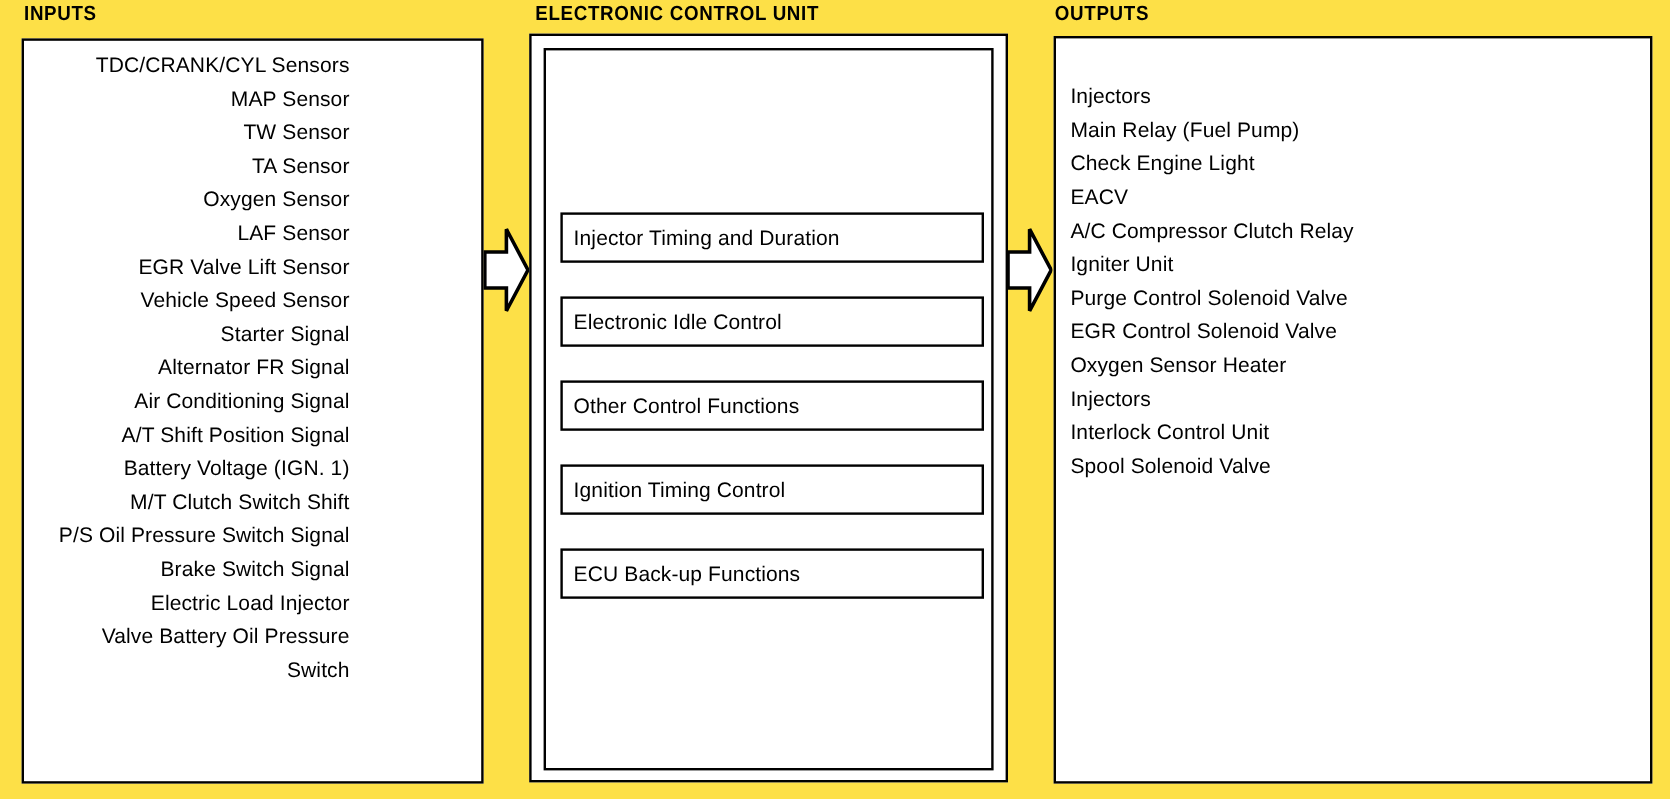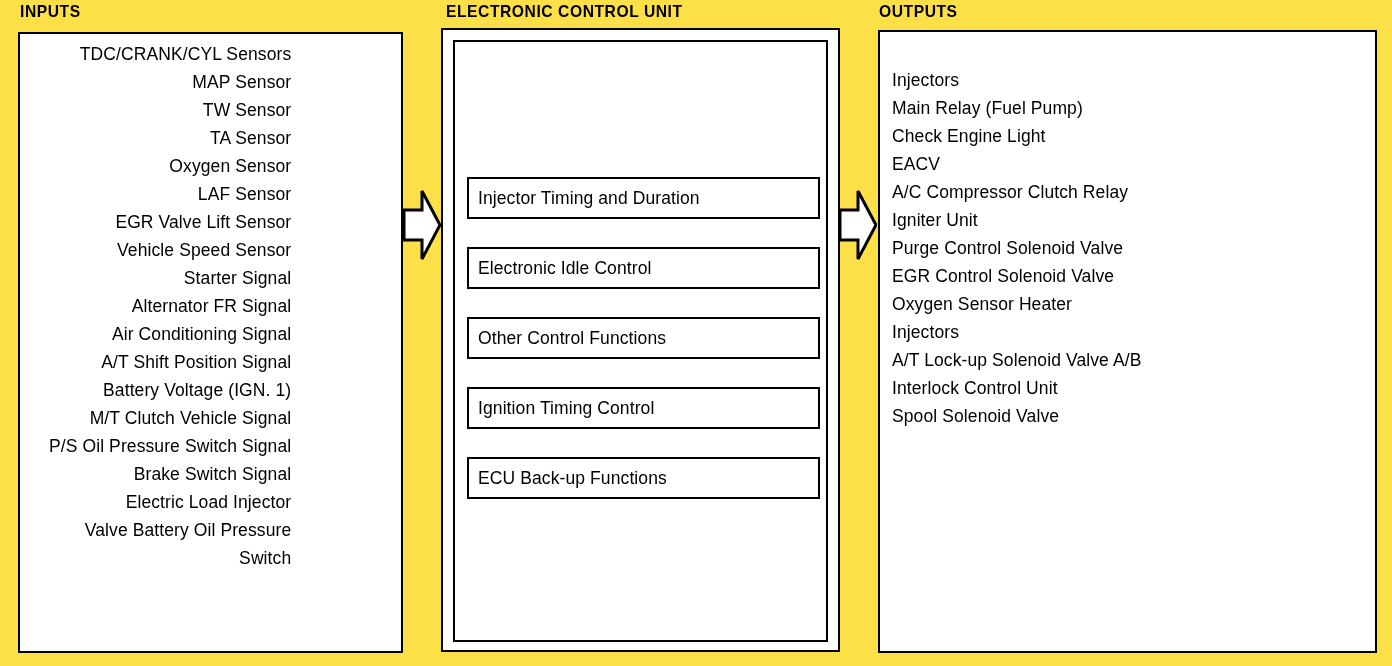--- a/index.html
+++ b/index.html
@@ -139,21 +139,21 @@
         <li>TA Sensor</li>
         <li>Oxygen Sensor</li>
         <li>LAF Sensor</li>
         <li>EGR Valve Lift Sensor</li>
         <li>Vehicle Speed Sensor</li>
         <li>Starter Signal</li>
         <li>Alternator FR Signal</li>
         <li>Air Conditioning Signal</li>
         <li>A/T Shift Position Signal</li>
         <li>Battery Voltage (IGN. 1)</li>
-        <li>M/T Clutch Vehicle Signal</li>
+        <li>M/T Clutch Switch Shift</li>
         <li>P/S Oil Pressure Switch Signal</li>
         <li>Brake Switch Signal</li>
         <li>Electric Load Injector</li>
         <li>Valve Battery Oil Pressure</li>
         <li>Switch</li>
       </ul>
   </div>
 
   <div class="block-arrow" id="arrow-inputs-to-ecu">
     <svg viewBox="0 0 38 78" xmlns="http://www.w3.org/2000/svg">
@@ -193,19 +193,18 @@
         <li>Injectors</li>
         <li>Main Relay (Fuel Pump)</li>
         <li>Check Engine Light</li>
         <li>EACV</li>
         <li>A/C Compressor Clutch Relay</li>
         <li>Igniter Unit</li>
         <li>Purge Control Solenoid Valve</li>
         <li>EGR Control Solenoid Valve</li>
         <li>Oxygen Sensor Heater</li>
         <li>Injectors</li>
-        <li>A/T Lock-up Solenoid Valve A/B</li>
         <li>Interlock Control Unit</li>
         <li>Spool Solenoid Valve</li>
       </ul>
   </div>
 
 </div>
 
 </body></html>

